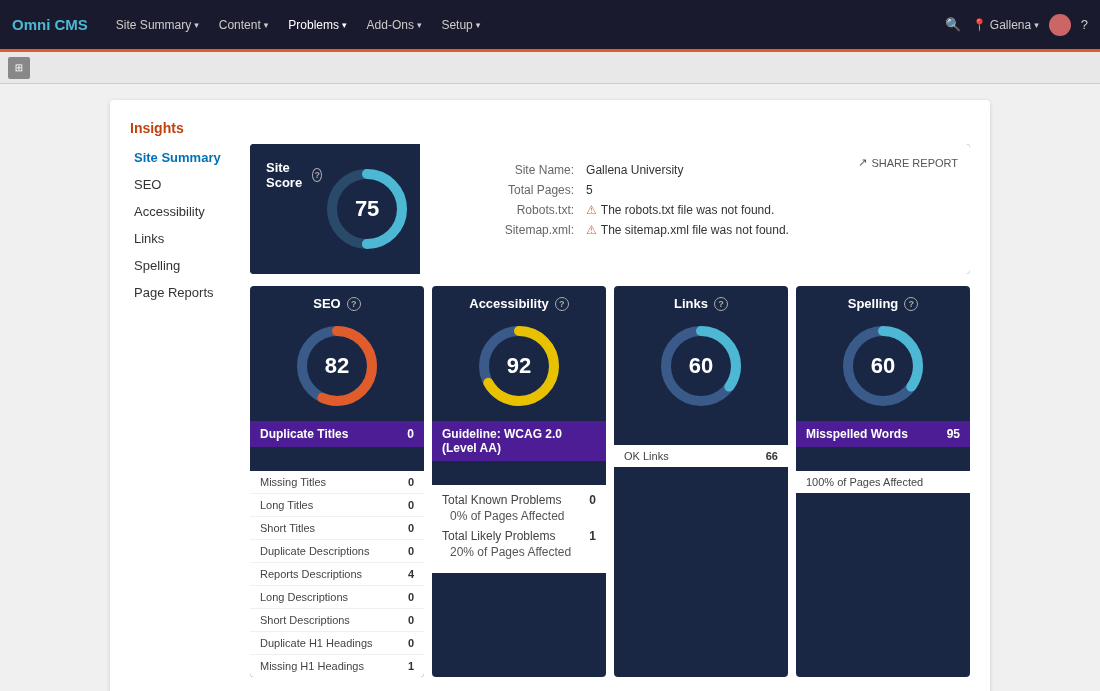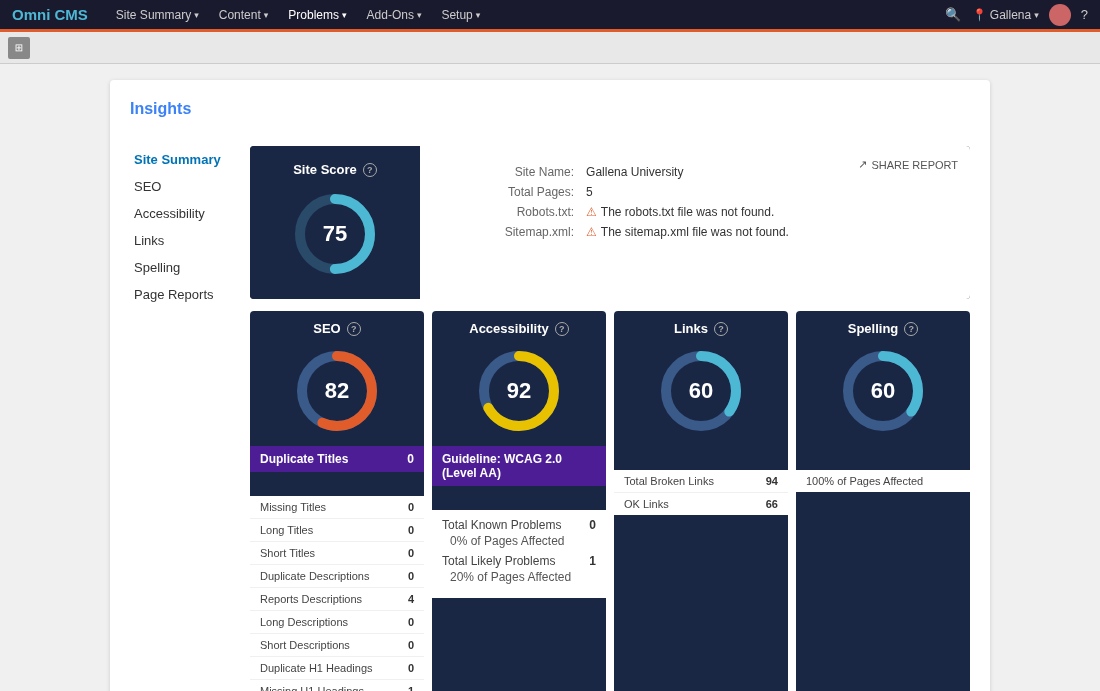--- a/index.html
+++ b/index.html
@@ -1,21 +1,21 @@
 <!DOCTYPE html>
 <html><head>
   <meta charset="utf-8">
   <style>
     * { box-sizing: border-box; margin: 0; padding: 0; }
     body { font-family: Arial, sans-serif; background: #f0f0f0; font-size: 13px; color: #333; }
 
     
     .topnav {
       background: #1a1a2e;
-      height: 32px;
+      height: 52px;
       display: flex;
       align-items: center;
       padding: 0 12px;
       gap: 4px;
       border-bottom: 3px solid #e05c2a;
     }
     .brand {
       font-weight: bold;
       color: white;
       font-size: 15px;
@@ -67,24 +67,24 @@
 
     .insights-panel {
       background: white;
       border-radius: 4px;
       box-shadow: 0 1px 4px rgba(0,0,0,0.15);
       width: 880px;
       padding: 20px;
     }
 
     .insights-title {
-      font-size: 16px;
+      font-size: 14px;
       font-weight: bold;
-      color: #3b82f6;
-      margin-bottom: 28px;
+      color: #c2410c;
+      margin-bottom: 8px;
     }
 
     .insights-body {
       display: flex;
       gap: 0;
     }
 
     
     .sidebar {
       width: 120px;
@@ -115,22 +115,21 @@
       overflow: hidden;
     }
 
     .score-card {
       background: #1a2744;
       color: white;
       padding: 16px;
       width: 170px;
       flex-shrink: 0;
       display: flex;
-      flex-direction: column;
-      align-items: center;
+      align-items: flex-start;
     }
     .score-card-title {
       font-size: 13px;
       font-weight: bold;
       margin-bottom: 8px;
       display: flex;
       align-items: center;
       gap: 6px;
     }
     .help-icon {
@@ -455,44 +454,44 @@
               <div class="donut-container">
                 <svg viewBox="0 0 90 90">
                   <circle cx="45" cy="45" r="35" fill="none" stroke="#3a5a8a" stroke-width="10"></circle>
                   <circle cx="45" cy="45" r="35" fill="none" stroke="#4db8d4" stroke-width="10" stroke-dasharray="131.9 219.9" stroke-dashoffset="55" stroke-linecap="round" transform="rotate(-90 45 45)"></circle>
                 </svg>
                 <div class="donut-value">60</div>
               </div>
             </div>
             <div class="metric-card-body">
               <div class="metric-row">
-                  <span class="metric-text">Total Broken Links</span>
-                  <span class="metric-val">94</span>
-                </div>
-              <div class="metric-row">
                   <span class="metric-text">OK Links</span>
                   <span class="metric-val">66</span>
                 </div>
             </div>
           </div>
 
           <div class="metric-card">
             <div class="metric-card-header">
               <div class="metric-card-title-row">
                 <span>Spelling</span>
                 <div class="help-icon">?</div>
               </div>
               <div class="donut-container">
                 <svg viewBox="0 0 90 90">
                   <circle cx="45" cy="45" r="35" fill="none" stroke="#3a5a8a" stroke-width="10"></circle>
                   <circle cx="45" cy="45" r="35" fill="none" stroke="#4db8d4" stroke-width="10" stroke-dasharray="131.9 219.9" stroke-dashoffset="55" stroke-linecap="round" transform="rotate(-90 45 45)"></circle>
                 </svg>
                 <div class="donut-value">60</div>
               </div>
             </div>
+            <div class="metric-card-subtitle">
+              <span>Misspelled Words</span>
+              <span>95</span>
+            </div>
             <div class="metric-card-body">
               <div class="metric-row">
                   <span class="metric-text">100% of Pages Affected</span>
                   <span class="metric-val"></span>
                 </div>
             </div>
           </div>
 
         </div>
       </div>

